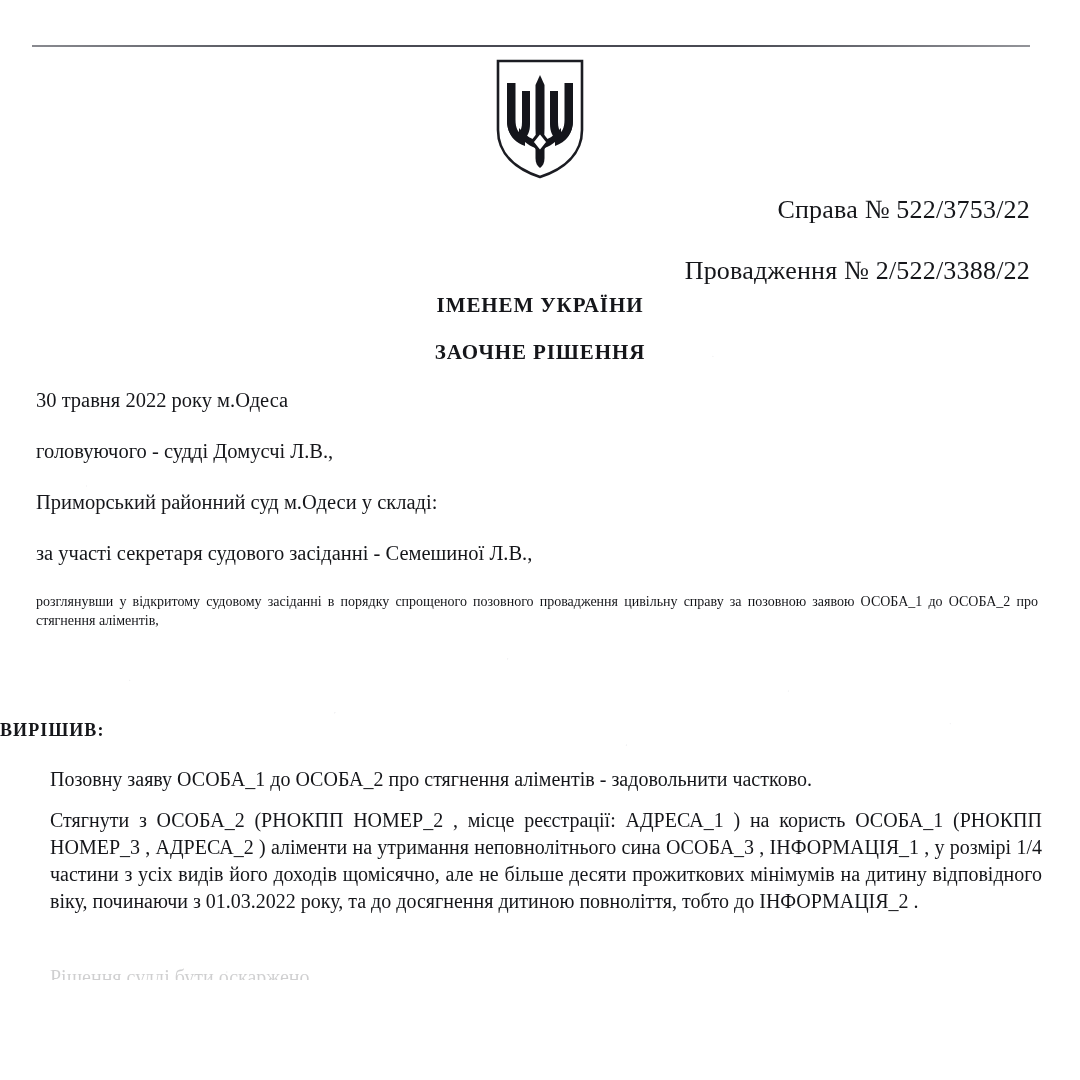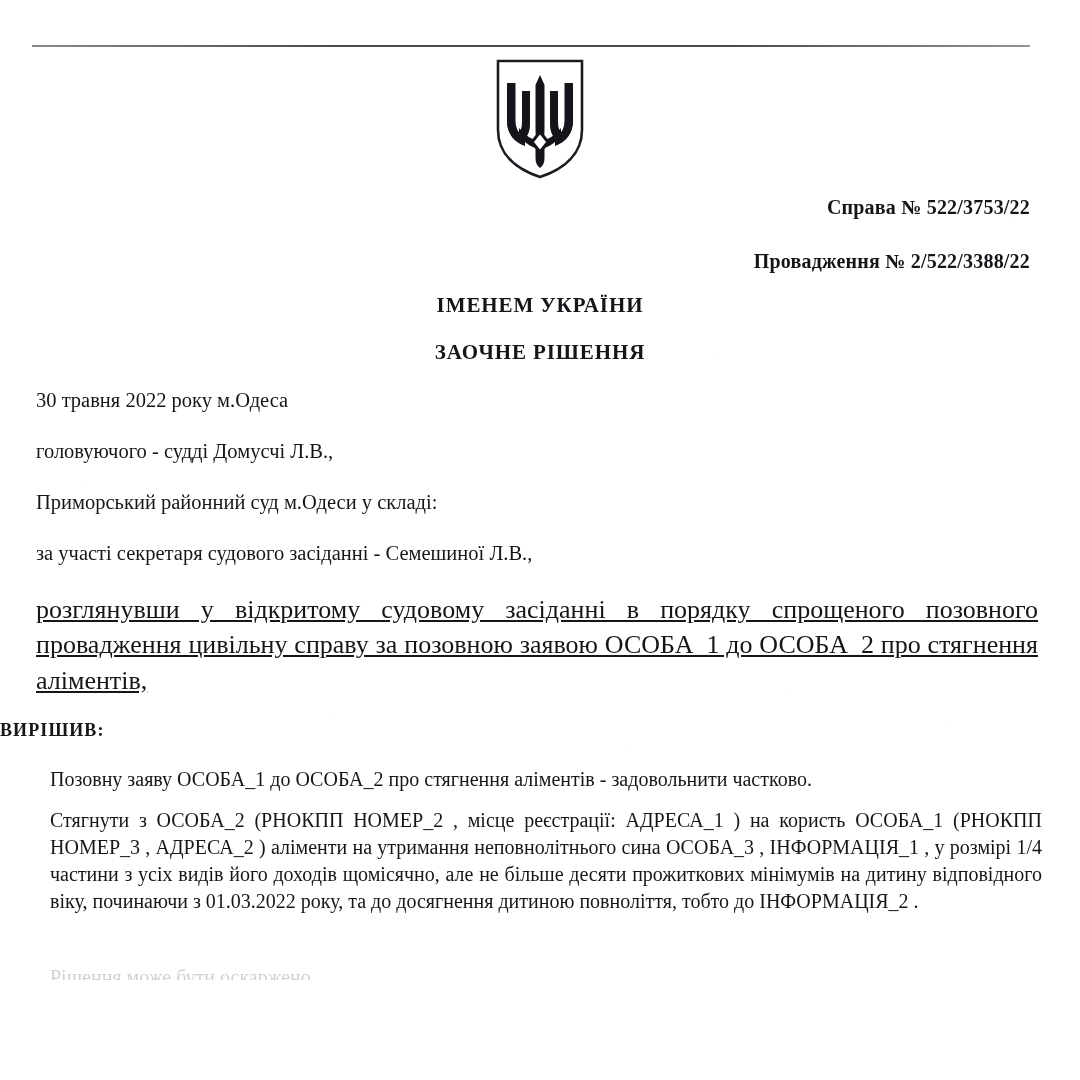--- a/index.html
+++ b/index.html
@@ -74,22 +74,22 @@
   }
 
   
   .case-lines {
     position: absolute;
     top: 196px;
     right: 50px;
     text-align: right;
   }
   .case-line {
-    font-size: 20px;
-    font-weight: bold;
+    font-size: 26px;
+    font-weight: normal;
     letter-spacing: .2px;
     line-height: 1.1;
     white-space: nowrap;
   }
   .case-line + .case-line { margin-top: 32px; }
 
   
   .doc-title {
     position: absolute;
     top: 294px;
@@ -110,26 +110,25 @@
     top: 388px;
     left: 36px;
     right: 42px;
   }
   .p-line {
     font-size: 20.5px;
     line-height: 1.22;
     margin-bottom: 26px;
   }
   .p-para {
-    font-size: 26px;
+    font-size: 14px;
     line-height: 1.36;
     text-align: justify;
     text-justify: inter-word;
     margin: 0;
-    text-decoration: underline;
   }
 
   
   .resolution-head {
     position: absolute;
     top: 720px;
     left: 0; right: 0;
     text-align: left;
     font-size: 18px;
     font-weight: bold;
@@ -223,18 +222,18 @@
 
   <div class="resolution-head">ВИРІШИВ:</div>
 
   <div class="res-body">
     <p class="res-p first"><span>Позовну заяву  ОСОБА_1 до  ОСОБА_2 про стягнення аліментів - </span><b>задовольнити частково.</b></p>
 
     <p class="res-p"><b>Стягнути з</b><span> ОСОБА_2 (РНОКПП НОМЕР_2 , місце реєстрації: АДРЕСА_1 ) </span><b>на користь</b><span> ОСОБА_1 (РНОКПП НОМЕР_3 , АДРЕСА_2 ) аліменти на утримання неповнолітнього сина ОСОБА_3 , ІНФОРМАЦІЯ_1 , у розмірі 1/4 частини з усіх видів його доходів щомісячно, але не більше десяти прожиткових мінімумів на дитину відповідного віку, починаючи з 01.03.2022 року, та до досягнення дитиною повноліття, тобто до ІНФОРМАЦІЯ_2 .</span></p>
   </div>
 
   <div class="clipped-line">
-    <span>Рішення може бути оскаржено</span>
+    <span>Рішення судді бути оскаржено</span>
   </div>
 
 </div>
 
 <div class="scan-noise"></div>
 
 </body></html>

